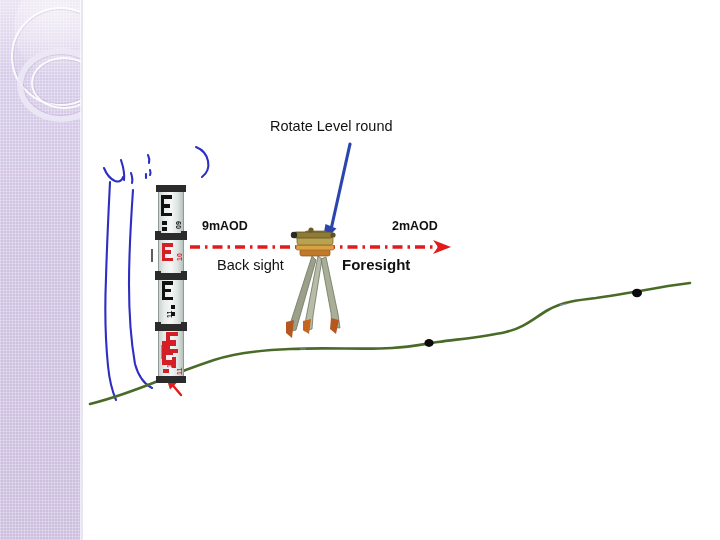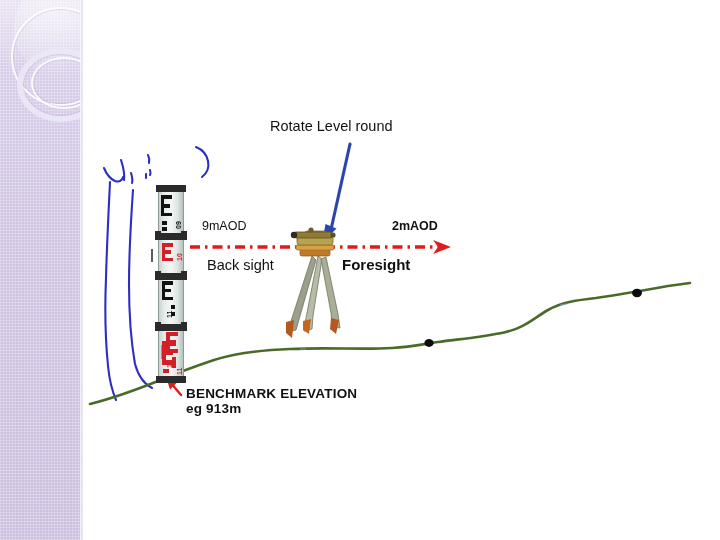--- a/index.html
+++ b/index.html
@@ -61,23 +61,23 @@
     color:#7b7b7b;
     font-size:34px;line-height:40px;font-weight:400;
     letter-spacing:.2px;
     text-shadow:1px 1px 1px rgba(190,190,190,.75);
     white-space:pre-line;
   }
 
   
   .anno{position:absolute;color:#111;}
   #lbl-rotate{ left:270px; top:118px; font-size:14.5px; }
-  #lbl-9maod{ left:202px; top:219px; font-size:12.5px; font-weight:normal; }
+  #lbl-9maod{ left:202px; top:219px; font-size:12.5px; font-weight:bold; }
   #lbl-2maod{ left:392px; top:219px; font-size:12.5px; font-weight:bold; }
-  #lbl-backsight{ left:207px; top:257px; font-size:14.5px; }
+  #lbl-backsight{ left:217px; top:257px; font-size:14.5px; }
   #lbl-foresight{ left:342px; top:256px; font-size:15px; font-weight:bold; }
   #lbl-benchmark{ left:186px; top:386px; font-size:13.5px; font-weight:bold;
                   line-height:15px; letter-spacing:.2px; white-space:pre-line; }
   #lbl-move{ left:158px; top:444px; font-size:14.5px; }
 
   
   #art{ position:absolute;left:0;top:0;width:720px;height:540px; }
 
   
   #staff{
@@ -258,16 +258,14 @@
     <div class="mark red" style="left:2px;top:19px;width:14px;height:4.5px;"></div>
     <div class="mark red" style="left:3px;top:28px;width:6px;height:4px;"></div>
     <div class="digit red" style="left:16px;top:34px;">11</div>
   </div>
 
   <div class="anno" id="lbl-rotate">Rotate Level round</div>
   <div class="anno" id="lbl-9maod">9mAOD</div>
   <div class="anno" id="lbl-2maod">2mAOD</div>
   <div class="anno" id="lbl-backsight">Back sight</div>
   <div class="anno" id="lbl-foresight">Foresight</div>
-  <div class="anno" id="lbl-benchmark">BENCHMARK ELEVATION
-eg 913m</div>
 
 </div>
 
 </body></html>

